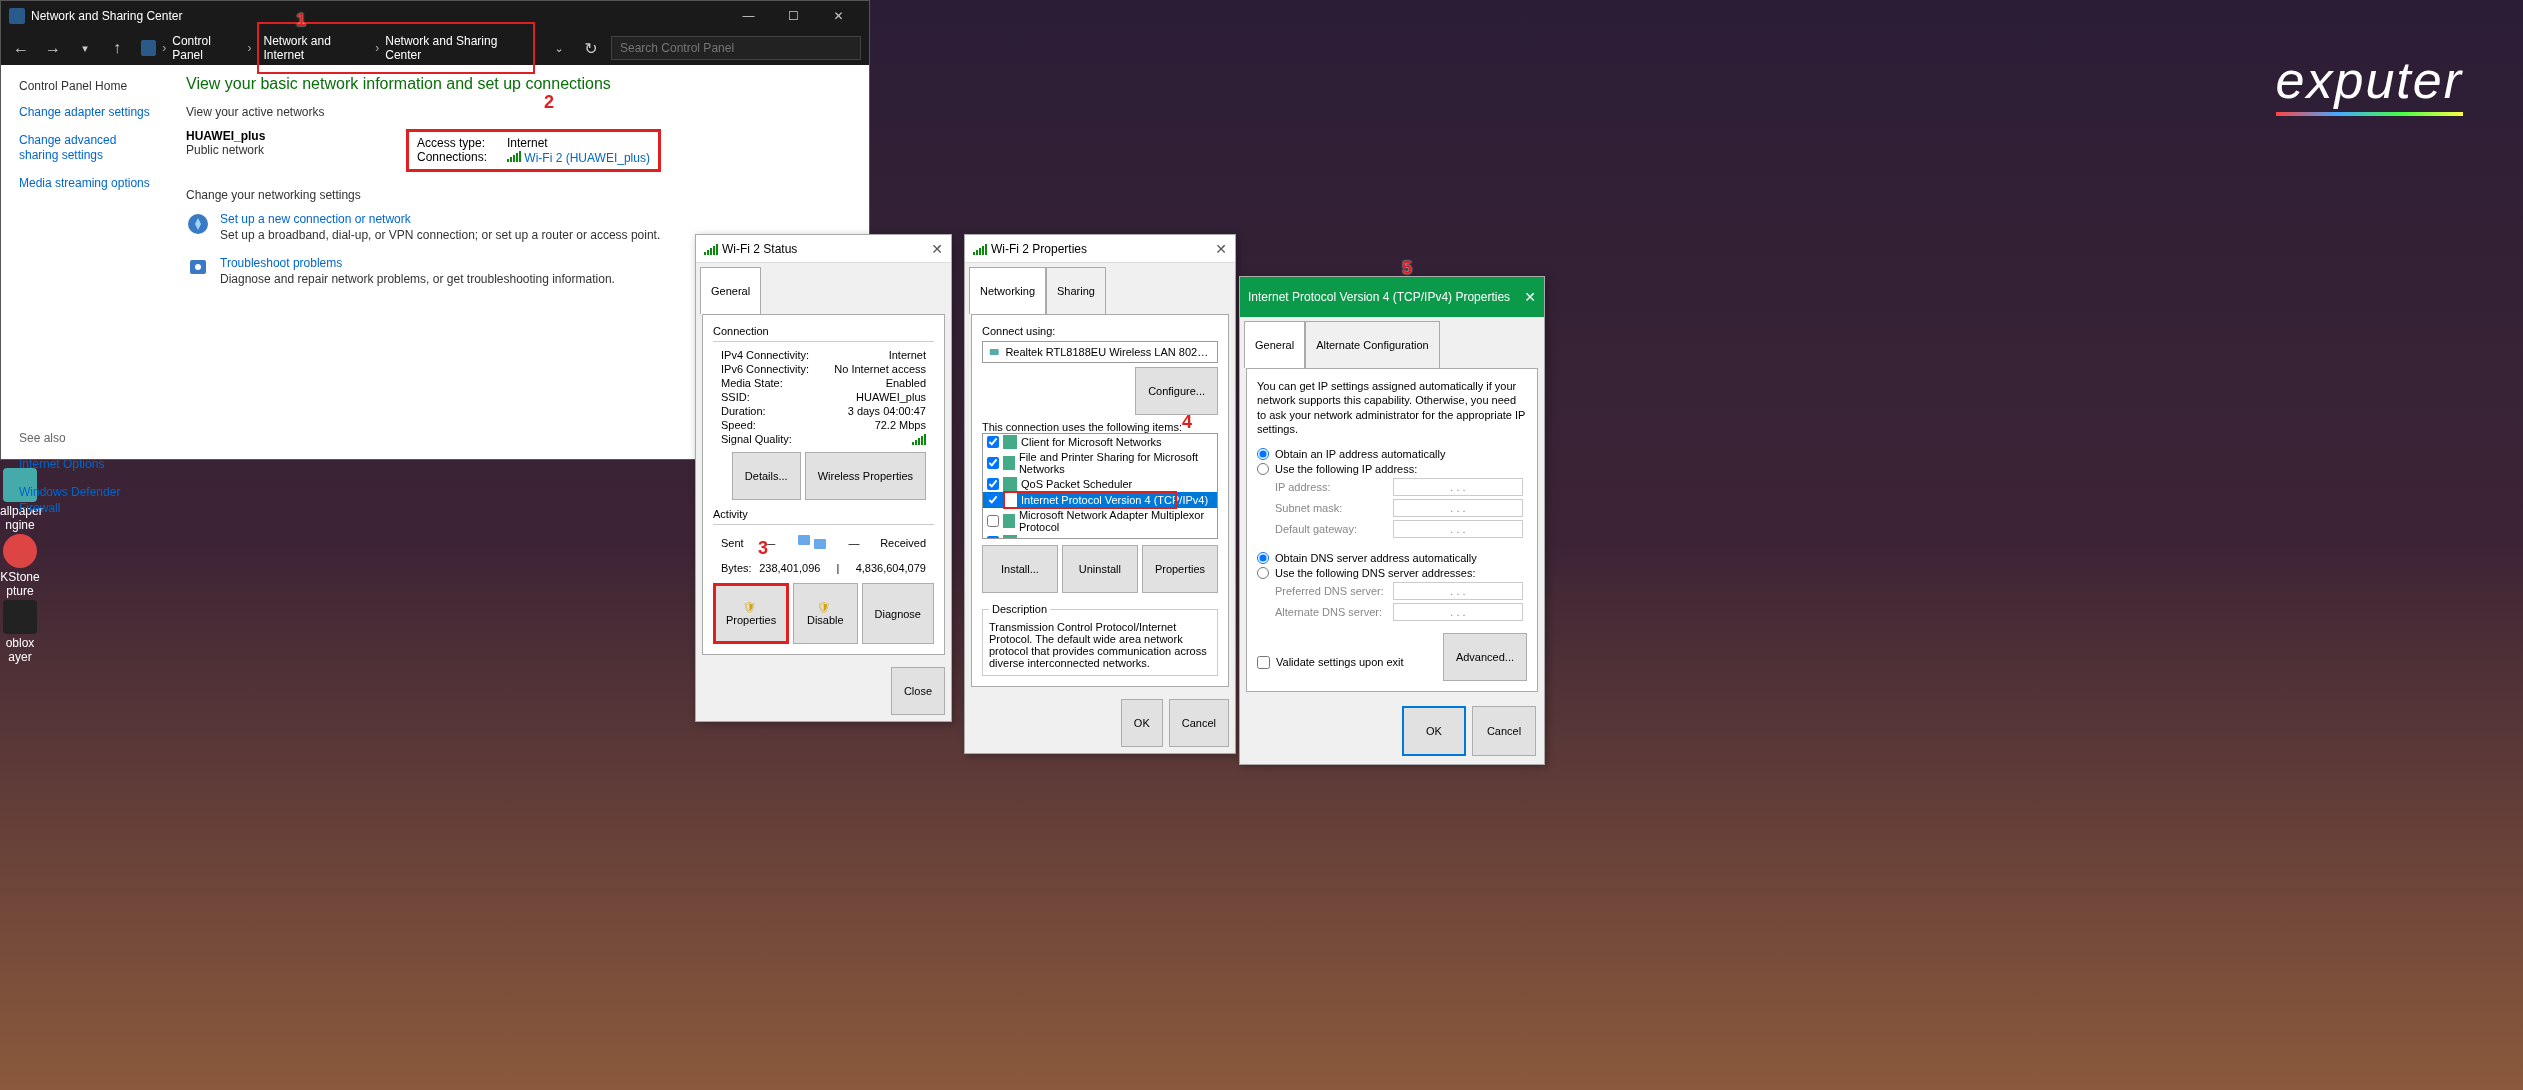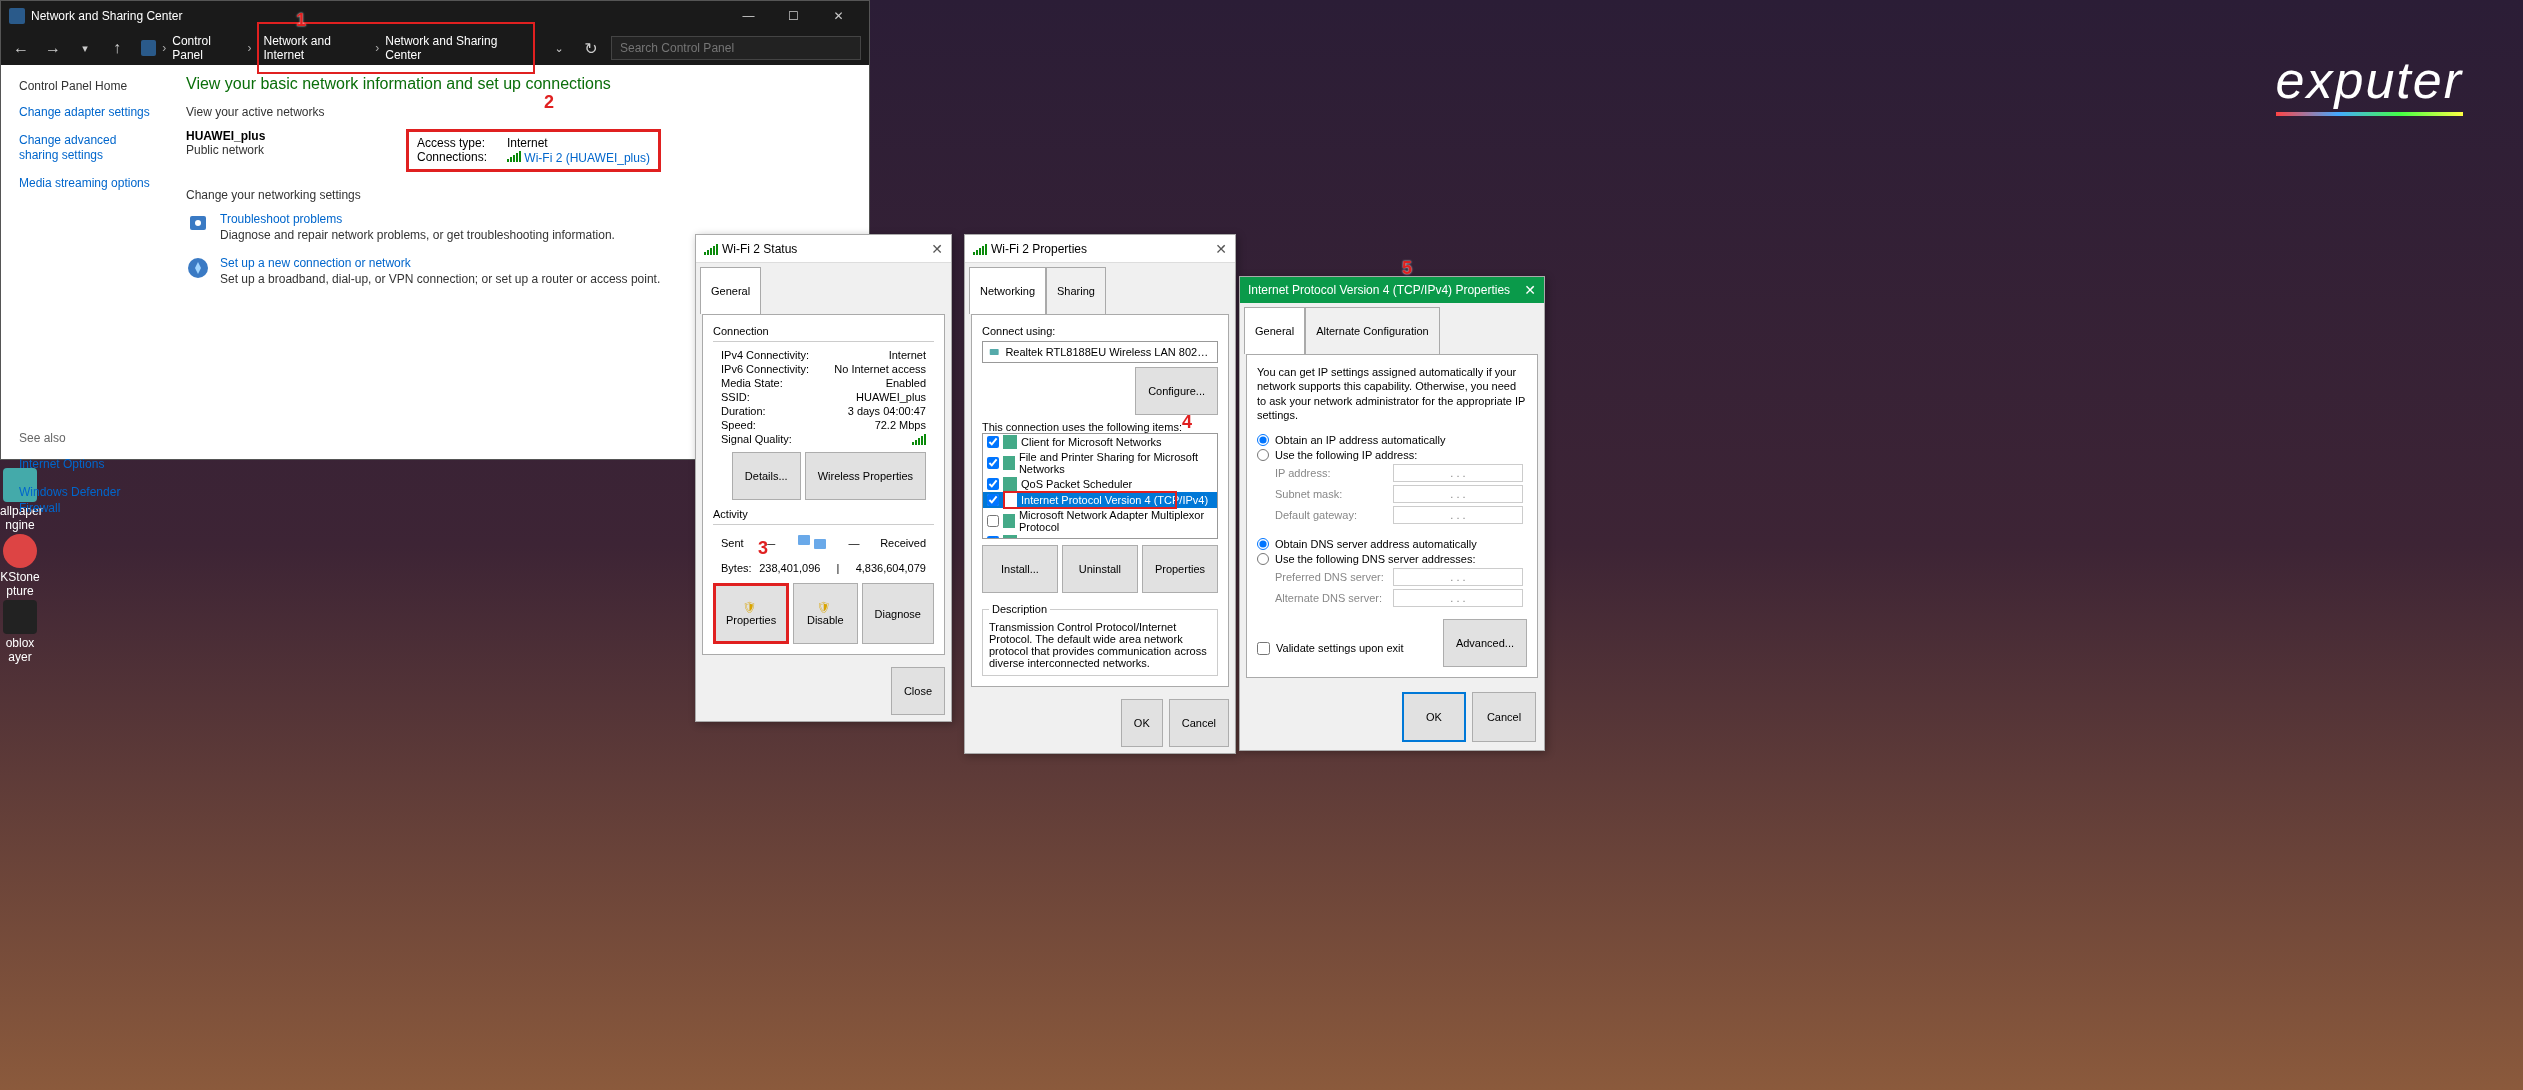--- a/index.html
+++ b/index.html
@@ -74,21 +74,21 @@
 .props-item.hl { background: #0078d7; color: #fff; }
 .props-item.hl-border { position: relative; }
 .props-item.hl-border .hlbox { position: absolute; left: 20px; right: 40px; top: -1px; bottom: -1px; border: 2px solid #e02020; pointer-events: none; }
 .props-btnrow { display: flex; gap: 4px; margin-top: 6px; }
 .props-btnrow .dlg-btn { flex: 1; text-align: center; }
 .props-desc-box { border: 1px solid #ccc; padding: 6px; font-size: 11px; margin-top: 6px; }
 .props-desc-title { position: relative; top: -12px; background: #fff; display: inline-block; padding: 0 3px; font-size: 11px; }
 
 
 .ipv4-dlg { position: absolute; left: 1239px; top: 276px; width: 306px; background: #f0f0f0; border: 1px solid #aaa; box-shadow: 2px 2px 8px rgba(0,0,0,0.3); }
-.ipv4-titlebar { height: 26px; background: #0a9a4a; color: #fff; display: flex; align-items: center; padding: 0 8px; font-size: 12px; }
+.ipv4-titlebar { height: 40px; background: #0a9a4a; color: #fff; display: flex; align-items: center; padding: 0 8px; font-size: 12px; }
 .ipv4-titlebar .spacer { flex: 1; }
 .ipv4-titlebar .close { color: #fff; font-size: 14px; }
 .ipv4-tabs { display: flex; padding: 4px 4px 0 4px; }
 .ipv4-content { background: #fff; margin: 0 6px 6px 6px; border: 1px solid #aaa; padding: 10px; font-size: 11px; }
 .ipv4-intro { font-size: 11px; margin-bottom: 12px; line-height: 1.3; }
 .ipv4-radio { display: flex; align-items: center; gap: 6px; font-size: 11px; margin: 3px 0; }
 .ipv4-radio input { width: 12px; height: 12px; }
 .ipv4-field { display: flex; align-items: center; font-size: 11px; margin: 3px 0 3px 18px; color: #888; }
 .ipv4-field .fl { width: 118px; }
 .ipv4-field .fi { background: #fff; border: 1px solid #ccc; width: 130px; height: 18px; text-align: center; font-size: 11px; line-height: 16px; color: #888; }
@@ -196,36 +196,36 @@
                   <span></span>
                 </span>
               <span class="wifi-link">Wi-Fi 2 (HUAWEI_plus)</span>
             </span>
           </div>
         </div>
       </div>
       <div class="sect-title">Change your networking settings</div>
       <div class="task">
         <svg class="task-icon" viewBox="0 0 24 24">
+            <circle cx="12" cy="12" r="10" fill="#3a7ac4"></circle>
+            <path d="M12 6 L15 12 L12 18 L9 12 Z" fill="#9fd4ff"></path>
+          </svg>
+        <div>
+          <div class="task-link">Set up a new connection or network</div>
+          <div class="task-desc">Set up a broadband, dial-up, or VPN connection; or set up a router or access point.</div>
+        </div>
+      </div>
+      <div class="task">
+        <svg class="task-icon" viewBox="0 0 24 24">
             <rect x="4" y="4" width="16" height="14" fill="#3a7ac4" rx="2"></rect>
             <circle cx="12" cy="11" r="3" fill="#fff"></circle>
           </svg>
         <div>
           <div class="task-link">Troubleshoot problems</div>
           <div class="task-desc">Diagnose and repair network problems, or get troubleshooting information.</div>
-        </div>
-      </div>
-      <div class="task">
-        <svg class="task-icon" viewBox="0 0 24 24">
-            <circle cx="12" cy="12" r="10" fill="#3a7ac4"></circle>
-            <path d="M12 6 L15 12 L12 18 L9 12 Z" fill="#9fd4ff"></path>
-          </svg>
-        <div>
-          <div class="task-link">Set up a new connection or network</div>
-          <div class="task-desc">Set up a broadband, dial-up, or VPN connection; or set up a router or access point.</div>
         </div>
       </div>
     </div>
   </div>
 </div>
 
 <div class="red-num" style="left:296px;top:10px;">1</div>
 <div class="red-num" style="left:544px;top:92px;">2</div>
 <div class="red-num" style="left:758px;top:538px;">3</div>
 <div class="red-num" style="left:1182px;top:412px;">4</div>

